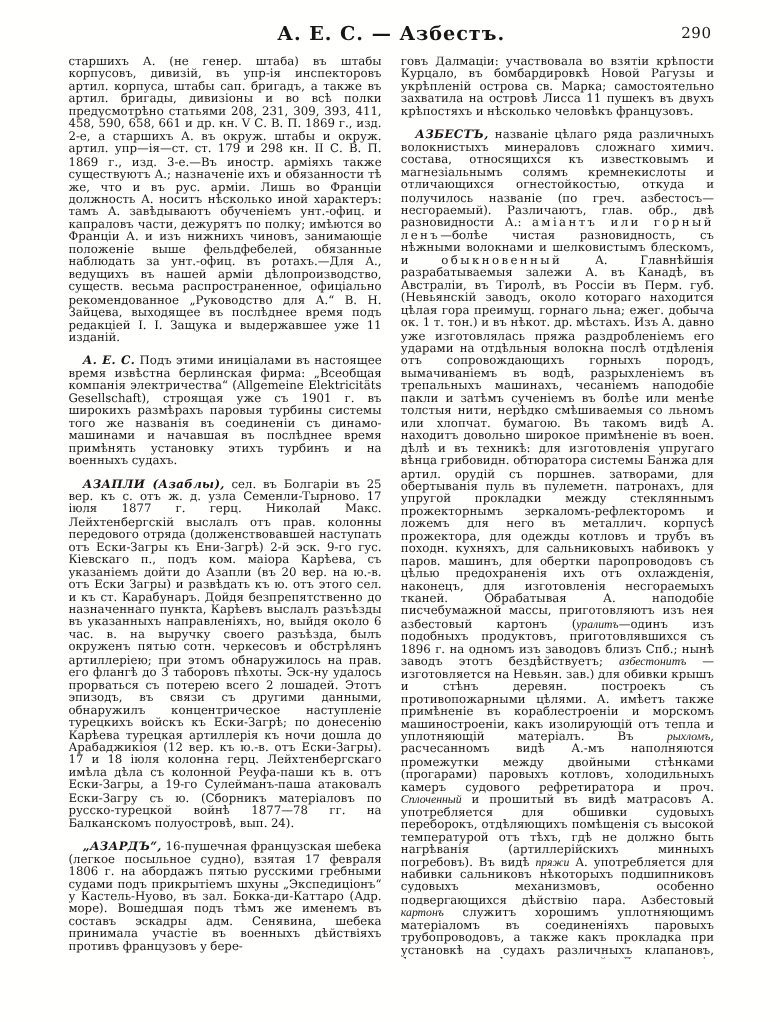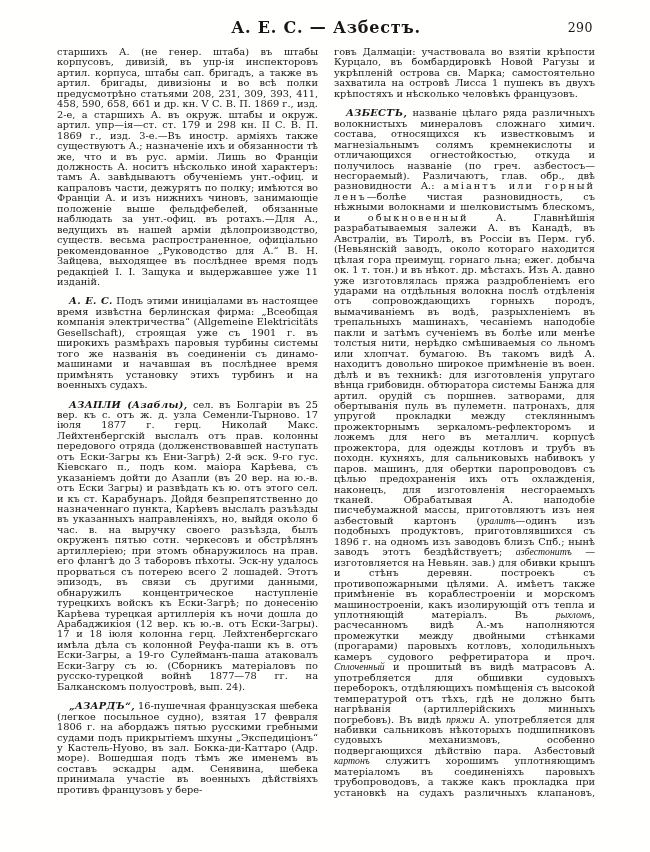--- a/index.html
+++ b/index.html
@@ -76,17 +76,17 @@
     <div class="page-number">290</div>
   </div>
   <div class="columns">
     <div class="col">
         <p class="para"><span class="seg-normal">старшихъ А. (не генер. штаба) въ штабы корпусовъ, дивизій, въ упр-ія инспекторовъ артил. корпуса, штабы сап. бригадъ, а также въ артил. бригады, дивизіоны и во всѣ полки предусмотрѣно статьями 208, 231, 309, 393, 411, 458, 590, 658, 661 и др. кн. V С. В. П. 1869 г., изд. 2-е, а старшихъ А. въ окруж. штабы и окруж. артил. упр—ія—ст. ст. 179 и 298 кн. II С. В. П. 1869 г., изд. 3-е.—Въ иностр. арміяхъ также существуютъ А.; назначеніе ихъ и обязанности тѣ же, что и въ рус. арміи. Лишь во Франціи должность А. носитъ нѣсколько иной характеръ: тамъ А. завѣдываютъ обученіемъ унт.-офиц. и капраловъ части, дежурятъ по полку; имѣются во Франціи А. и изъ нижнихъ чиновъ, занимающіе положеніе выше фельдфебелей, обязанные наблюдать за унт.-офиц. въ ротахъ.—Для А., ведущихъ въ нашей арміи дѣлопроизводство, существ. весьма распространенное, офиціально рекомендованное „Руководство для А.“ В. Н. Зайцева, выходящее въ послѣднее время подъ редакціей І. І. Защука и выдержавшее уже 11 изданій.</span></p>
         <p class="para entry indent"><span class="seg-bold">А. Е. С.</span><span class="seg-normal"> Подъ этими иниціалами въ настоящее время извѣстна берлинская фирма: „Всеобщая компанія электричества“ (Allgemeine Elektricitäts Gesellschaft), строящая уже съ 1901 г. въ широкихъ размѣрахъ паровыя турбины системы того же названія въ соединеніи съ динамо-машинами и начавшая въ послѣднее время примѣнять установку этихъ турбинъ и на военныхъ судахъ.</span></p>
         <p class="para entry indent"><span class="seg-bold">АЗАПЛИ (Азаблы),</span><span class="seg-normal"> сел. въ Болгаріи въ 25 вер. къ с. отъ ж. д. узла Семенли-Тырново. 17 іюля 1877 г. герц. Николай Макс. Лейхтенбергскій выслалъ отъ прав. колонны передового отряда (долженствовавшей наступать отъ Ески-Загры къ Ени-Загрѣ) 2-й эск. 9-го гус. Кіевскаго п., подъ ком. маіора Карѣева, съ указаніемъ дойти до Азапли (въ 20 вер. на ю.-в. отъ Ески Загры) и развѣдать къ ю. отъ этого сел. и къ ст. Карабунаръ. Дойдя безпрепятственно до назначеннаго пункта, Карѣевъ выслалъ разъѣзды въ указанныхъ направленіяхъ, но, выйдя около 6 час. в. на выручку своего разъѣзда, былъ окруженъ пятью сотн. черкесовъ и обстрѣлянъ артиллеріею; при этомъ обнаружилось на прав. его флангѣ до 3 таборовъ пѣхоты. Эск-ну удалось прорваться съ потерею всего 2 лошадей. Этотъ эпизодъ, въ связи съ другими данными, обнаружилъ концентрическое наступленіе турецкихъ войскъ къ Ески-Загрѣ; по донесенію Карѣева турецкая артиллерія къ ночи дошла до Арабаджикіоя (12 вер. къ ю.-в. отъ Ески-Загры). 17 и 18 іюля колонна герц. Лейхтенбергскаго имѣла дѣла съ колонной Реуфа-паши къ в. отъ Ески-Загры, а 19-го Сулейманъ-паша атаковалъ Ески-Загру съ ю. (Сборникъ матеріаловъ по русско-турецкой войнѣ 1877—78 гг. на Балканскомъ полуостровѣ, вып. 24).</span></p>
         <p class="para entry indent"><span class="seg-bold">„АЗАРДЪ“,</span><span class="seg-normal"> 16-пушечная французская шебека (легкое посыльное судно), взятая 17 февраля 1806 г. на абордажъ пятью русскими гребными судами подъ прикрытіемъ шхуны „Экспедиціонъ“ у Кастель-Нуово, въ зал. Бокка-ди-Каттаро (Адр. море). Вошедшая подъ тѣмъ же именемъ въ составъ эскадры адм. Сенявина, шебека принимала участіе въ военныхъ дѣйствіяхъ противъ французовъ у бере-</span></p>
       </div>
     <div class="col">
-        <p class="para"><span class="seg-normal">говъ Далмаціи: участвовала во взятіи крѣпости Курцало, въ бомбардировкѣ Новой Рагузы и укрѣпленій острова св. Марка; самостоятельно захватила на островѣ Лисса 1 пушекъ въ двухъ крѣпостяхъ и нѣсколько человѣкъ французовъ.</span></p>
+        <p class="para"><span class="seg-normal">говъ Далмаціи: участвовала во взятіи крѣпости Курцало, въ бомбардировкѣ Новой Рагузы и укрѣпленій острова св. Марка; самостоятельно захватила на островѣ Лисса 11 пушекъ въ двухъ крѣпостяхъ и нѣсколько человѣкъ французовъ.</span></p>
         <p class="para entry indent"><span class="seg-bold">АЗБЕСТЪ,</span><span class="seg-normal"> названіе цѣлаго ряда различныхъ волокнистыхъ минераловъ сложнаго химич. состава, относящихся къ известковымъ и магнезіальнымъ солямъ кремнекислоты и отличающихся огнестойкостью, откуда и получилось названіе (по греч. азбестосъ—несгораемый). Различаютъ, глав. обр., двѣ разновидности А.: </span><span class="seg-spaced">аміантъ или горный ленъ</span><span class="seg-normal">—болѣе чистая разновидность, съ нѣжными волокнами и шелковистымъ блескомъ, и </span><span class="seg-spaced">обыкновенный</span><span class="seg-normal"> А. Главнѣйшія разрабатываемыя залежи А. въ Канадѣ, въ Австраліи, въ Тиролѣ, въ Россіи въ Перм. губ. (Невьянскій заводъ, около котораго находится цѣлая гора преимущ. горнаго льна; ежег. добыча ок. 1 т. тон.) и въ нѣкот. др. мѣстахъ. Изъ А. давно уже изготовлялась пряжа раздробленіемъ его ударами на отдѣльныя волокна послѣ отдѣленія отъ сопровождающихъ горныхъ породъ, вымачиваніемъ въ водѣ, разрыхленіемъ въ трепальныхъ машинахъ, чесаніемъ наподобіе пакли и затѣмъ сученіемъ въ болѣе или менѣе толстыя нити, нерѣдко смѣшиваемыя со льномъ или хлопчат. бумагою. Въ такомъ видѣ А. находитъ довольно широкое примѣненіе въ воен. дѣлѣ и въ техникѣ: для изготовленія упругаго вѣнца грибовидн. обтюратора системы Банжа для артил. орудій съ поршнев. затворами, для обертыванія пуль въ пулеметн. патронахъ, для упругой прокладки между стекляннымъ прожекторнымъ зеркаломъ-рефлекторомъ и ложемъ для него въ металлич. корпусѣ прожектора, для одежды котловъ и трубъ въ походн. кухняхъ, для сальниковыхъ набивокъ у паров. машинъ, для обертки паропроводовъ съ цѣлью предохраненія ихъ отъ охлажденія, наконецъ, для изготовленія несгораемыхъ тканей. Обрабатывая А. наподобіе писчебумажной массы, приготовляютъ изъ нея азбестовый картонъ (</span><span class="seg-italic">уралитъ</span><span class="seg-normal">—одинъ изъ подобныхъ продуктовъ, приготовлявшихся съ 1896 г. на одномъ изъ заводовъ близъ Спб.; нынѣ заводъ этотъ бездѣйствуетъ; </span><span class="seg-italic">азбестонитъ</span><span class="seg-normal"> — изготовляется на Невьян. зав.) для обивки крышъ и стѣнъ деревян. построекъ съ противопожарными цѣлями. А. имѣетъ также примѣненіе въ кораблестроеніи и морскомъ машиностроеніи, какъ изолирующій отъ тепла и уплотняющій матеріалъ. Въ </span><span class="seg-italic">рыхломъ</span><span class="seg-normal">, расчесанномъ видѣ А.-мъ наполняются промежутки между двойными стѣнками (прогарами) паровыхъ котловъ, холодильныхъ камеръ судового рефретиратора и проч. </span><span class="seg-italic">Сплоченный</span><span class="seg-normal"> и прошитый въ видѣ матрасовъ А. употребляется для обшивки судовыхъ переборокъ, отдѣляющихъ помѣщенія съ высокой температурой отъ тѣхъ, гдѣ не должно быть нагрѣванія (артиллерійскихъ минныхъ погребовъ). Въ видѣ </span><span class="seg-italic">пряжи</span><span class="seg-normal"> А. употребляется для набивки сальниковъ нѣкоторыхъ подшипниковъ судовыхъ механизмовъ, особенно подвергающихся дѣйствію пара. Азбестовый </span><span class="seg-italic">картонъ</span><span class="seg-normal"> служитъ хорошимъ уплотняющимъ матеріаломъ въ соединеніяхъ паровыхъ трубопроводовъ, а также какъ прокладка при установкѣ на судахъ различныхъ клапановъ, фланцевъ и дѣльныхъ вещ й. Для изоляціи судовыхъ паропроводовъ отъ</span></p>
       </div>
   </div>
 </div>
 
 </body></html>

